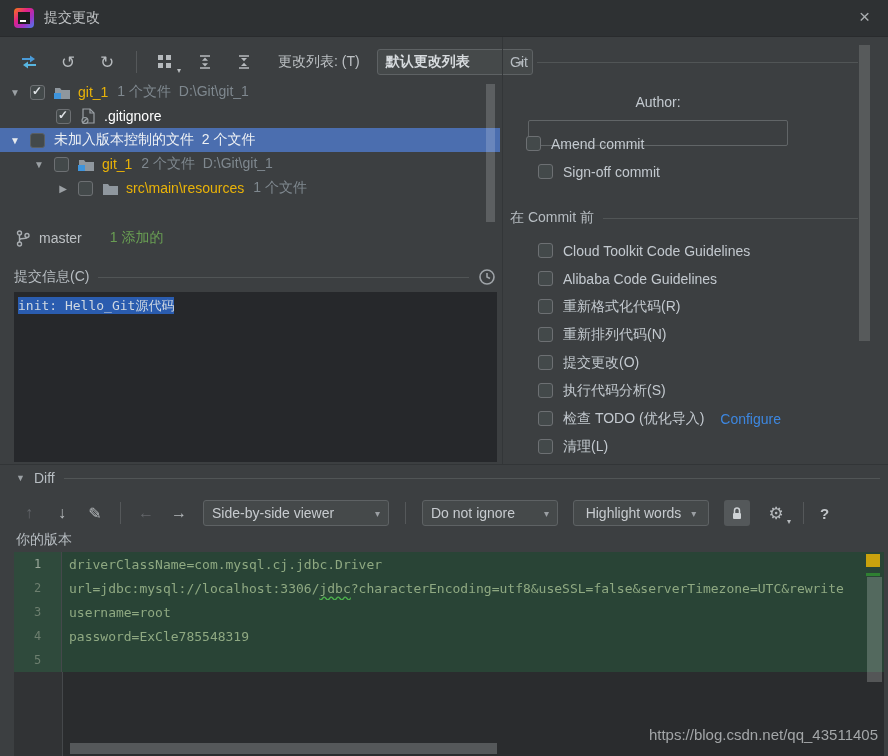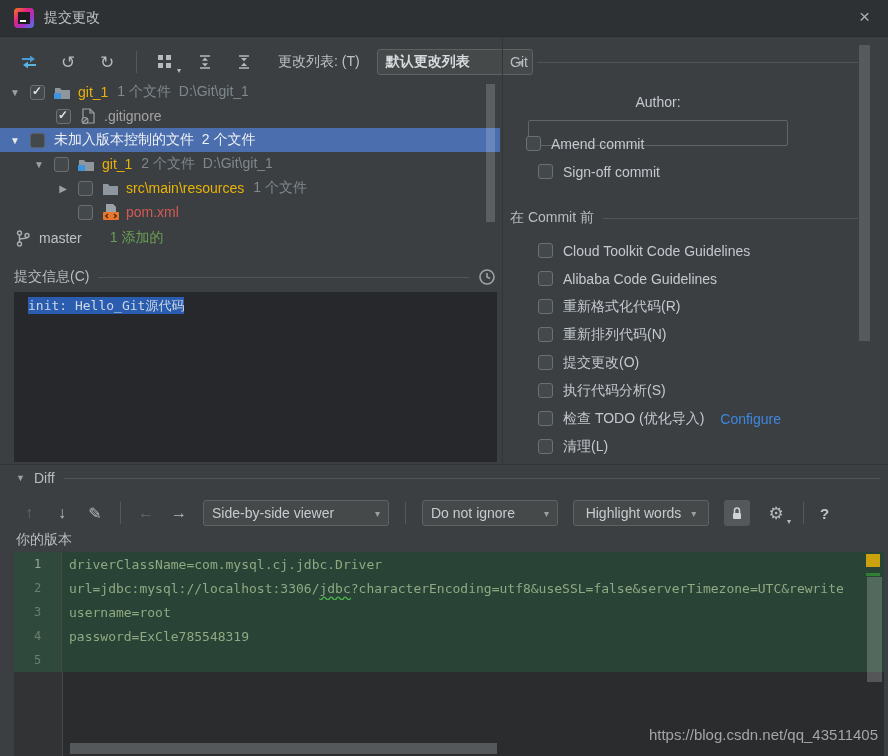--- a/index.html
+++ b/index.html
@@ -34,34 +34,34 @@
   .tri{width:18px;text-align:center;font-size:10px;color:#9ba0a4;flex:0 0 auto;margin-right:6px;}
   .cb{width:15px;height:15px;border:1px solid #6d7073;background:#43494a;border-radius:3px;box-sizing:border-box;flex:0 0 auto;margin-right:9px;position:relative;}
   .cb .ck{position:absolute;left:1px;top:-2px;font-size:12px;font-weight:bold;color:#dfe3e6;}
   .ic{width:17px;height:17px;margin-right:7px;flex:0 0 auto;display:flex;align-items:center;justify-content:center;}
   .tname{color:#eab308;white-space:pre;}
   .tmeta{color:#7f888f;margin-left:9px;white-space:pre;}
   .trow.sel{background:#4b6eaf;}
   .trow.sel .tname{color:#eef1f4;}
   .trow.sel .tri{color:#e6eaee;}
   .trow.sel .cb{background:#43494a;border-color:#5a5f62;}
-  .tname.green{color:#a3a3a3;}
+  .tname.green{color:#ffffff;}
   .tname.red{color:#d15a56;}
   .tree-scroll{position:absolute;top:84px;left:486px;width:9px;height:138px;background:rgba(255,255,255,0.17);}
 
   
   .branch-row{position:absolute;top:226px;left:16px;height:24px;display:flex;align-items:center;}
   .branch-name{margin-left:9px;color:#bdc1c4;}
   .branch-added{margin-left:28px;color:#699e53;}
 
   
   .commit-header{position:absolute;top:266px;left:14px;width:482px;height:22px;display:flex;align-items:center;gap:9px;}
   .sect-label{color:#b7bdc2;white-space:nowrap;}
   .hline{flex:1;height:1px;background:#515556;}
-  .commit-editor{position:absolute;top:292px;left:14px;width:483px;height:170px;background:#26282b;font-family:"DejaVu Sans Mono",monospace;font-size:13px;color:#cfd8e2;padding:5px 14px;box-sizing:border-box;}
+  .commit-editor{position:absolute;top:292px;left:14px;width:483px;height:170px;background:#26282b;font-family:"DejaVu Sans Mono",monospace;font-size:13px;color:#cfd8e2;padding:5px 4px;box-sizing:border-box;}
   .sel-text{background:#2a5caf;padding:1px 0;}
 
   
   .splitter{position:absolute;top:37px;left:502px;width:1px;height:428px;background:#333638;}
 
   
   .sect-header{position:absolute;display:flex;align-items:center;gap:9px;}
   .git-header{top:54px;left:510px;width:348px;}
   .author-row{position:absolute;top:94px;left:528px;display:flex;align-items:center;gap:10px;flex-direction:column;}
   .author-input{width:260px;height:26px;background:#3c3f41;border:1px solid #616567;border-radius:2px;box-sizing:border-box;color:#cfd3d6;padding:0 6px;font-family:"Liberation Sans",sans-serif;font-size:13px;}
@@ -224,32 +224,20 @@
       <span class="cb"></span>
       <span class="ic">
         <svg width="17" height="15" viewBox="0 0 17 15">
             <path d="M1 3 h5 l1.5 2 H16 v9 H1 Z" fill="#8f979e"></path>
           </svg>
       </span>
       <span class="tname">src\main\resources</span>
       <span class="tmeta">1 个文件</span>
     </div>
 
-    <div class="trow" style="padding-left:78px">
-      <span class="cb"></span>
-      <span class="ic">
-        <svg width="16" height="16" viewBox="0 0 16 16">
-            <path d="M3 0 h7 l3 3 v6 H3 Z" fill="#9aa1a8"></path>
-            <rect x="0" y="8" width="16" height="8" rx="1" fill="#e8762c"></rect>
-            <path d="M5 10 L2.8 12 L5 14" stroke="#4f2a08" stroke-width="1.4" fill="none"></path>
-            <path d="M11 10 L13.2 12 L11 14" stroke="#4f2a08" stroke-width="1.4" fill="none"></path>
-          </svg>
-      </span>
-      <span class="tname red">pom.xml</span>
-    </div>
   </div>
   <div class="tree-scroll"></div>
 
   <div class="branch-row">
     <svg width="14" height="17" viewBox="0 0 14 17">
       <circle cx="3.5" cy="3" r="2" fill="none" stroke="#a9aeb2" stroke-width="1.4"></circle>
       <circle cx="3.5" cy="14" r="2" fill="none" stroke="#a9aeb2" stroke-width="1.4"></circle>
       <circle cx="11" cy="5.5" r="2" fill="none" stroke="#a9aeb2" stroke-width="1.4"></circle>
       <path d="M3.5 5 V12 M3.5 10 C3.5 7.5, 11 9.5, 11 7.5" fill="none" stroke="#a9aeb2" stroke-width="1.4"></path>
     </svg>

